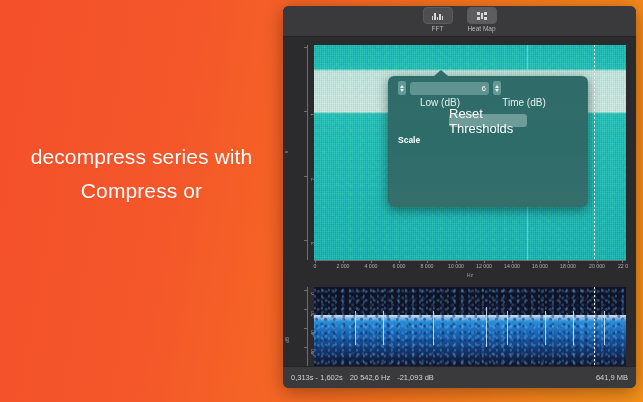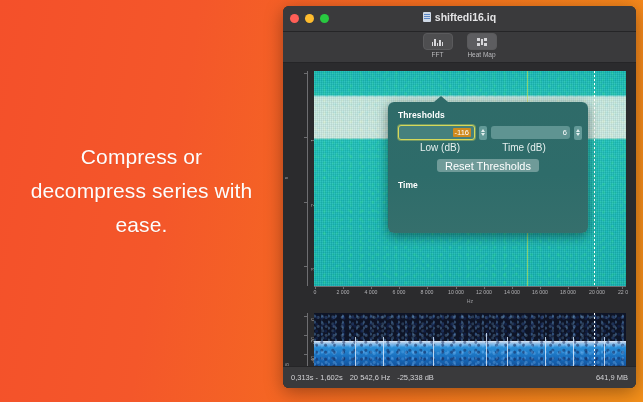--- a/index.html
+++ b/index.html
@@ -146,22 +146,22 @@
     width:8px;height:14px;border-radius:2px;background:#639a98;
     display:flex;flex-direction:column;align-items:center;justify-content:center;gap:1px;
   }
   .stepper .up,.stepper .dn{width:0;height:0;border-left:2.5px solid transparent;border-right:2.5px solid transparent;}
   .stepper .up{border-bottom:3px solid #e3efee;}
   .stepper .dn{border-top:3px solid #e3efee;}
   .sub-row{display:flex;margin:2px 0 0 10px;font-size:10px;color:#e6f0ef;}
   .sub-row span:first-child{width:84px;text-align:center;}
   .sub-row span:last-child{width:84px;text-align:center;}
   #reset-btn{
-    display:block;margin:6px auto 0 auto;width:102px;height:13px;
-    background:#6f9b99;border-radius:3px;color:#ffffff;font-size:11px;
+    display:block;margin:6px auto 0 auto;width:78px;height:13px;
+    background:#6f9b99;border-radius:3px;color:#ffffff;font-size:13px;
     display:flex;align-items:center;justify-content:center;
   }
   .chk-row{display:flex;align-items:center;gap:4px;margin:6px 0 0 10px;font-size:8px;}
   .chk{width:9px;height:9px;border-radius:2px;background:#f0a422;position:relative;}
   .chk:after{content:"";position:absolute;left:2px;top:1.5px;width:3px;height:5px;
     border:solid #fff;border-width:0 1.6px 1.6px 0;transform:rotate(42deg);}
   .scale-h{font-size:8.5px;font-weight:bold;margin:8px 0 0 10px;color:#ffffff;}
   .tac-row{display:flex;align-items:center;gap:5px;margin:6px 0 0 10px;font-size:8px;}
   .tac-field{
     width:88px;height:13px;border-radius:3px;background:#6f9b99;
@@ -180,38 +180,26 @@
     padding:0 8px;font-size:7.5px;color:#d3d3d6;
   }
   #status-left{display:flex;gap:7px;}
   #status-right{margin-left:auto;}
 </style>
 </head>
 <body>
 
 <div id="promo-bg"></div>
 <div id="promo-text">
+  <div>decompress series with</div>
   <div>Compress or</div>
-  <div>decompress series with</div>
-  <div>ease.</div>
 </div>
 
 <div id="app-window">
 
-  <div id="titlebar">
-    <div class="lights">
-      <div class="light l-red"></div>
-      <div class="light l-yel"></div>
-      <div class="light l-grn"></div>
-    </div>
-    <div id="title-wrap">
-      <span id="doc-icon"></span>
-      <span>shiftedi16.iq</span>
-    </div>
-  </div>
 
   <div id="toolbar">
     <div class="tb-item">
       <div class="tb-btn">
         <span class="bars">
           <i style="height:4px"></i>
             <i style="height:7px"></i>
             <i style="height:3px"></i>
             <i style="height:6px"></i>
             <i style="height:4px"></i>
@@ -303,26 +291,22 @@
       <div class="spike" style="left:193px;"></div>
       <div class="spike" style="left:231px;"></div>
       <div class="spike" style="left:259px;"></div>
       <div class="spike" style="left:290px;"></div>
       <div class="vline-cursor" style="left:280px;"></div>
     </div>
 
     <div id="popover">
       <div class="arrow"></div>
 
-      <div class="pop-h">Thresholds</div>
 
       <div class="field-row">
-        <div class="num-field focused">
-          <span class="sel">-116</span>
-        </div>
         <div class="stepper">
           <span class="up"></span>
           <span class="dn"></span>
         </div>
         <div class="num-field plain">
           <span>6</span>
         </div>
         <div class="stepper">
           <span class="up"></span>
           <span class="dn"></span>
@@ -330,27 +314,27 @@
       </div>
 
       <div class="sub-row">
         <span>Low (dB)</span>
         <span>Time (dB)</span>
       </div>
 
       <div id="reset-btn">Reset Thresholds</div>
 
 
-      <div class="scale-h">Time</div>
+      <div class="scale-h">Scale</div>
 
     </div>
   </div>
 
   <div id="statusbar">
     <div id="status-left">
       <span>0,313s - 1,602s</span>
       <span>20 542,6 Hz</span>
-      <span>-25,338 dB</span>
+      <span>-21,093 dB</span>
     </div>
     <div id="status-right">641,9 MB</div>
   </div>
 
 </div>
 
 </body></html>

